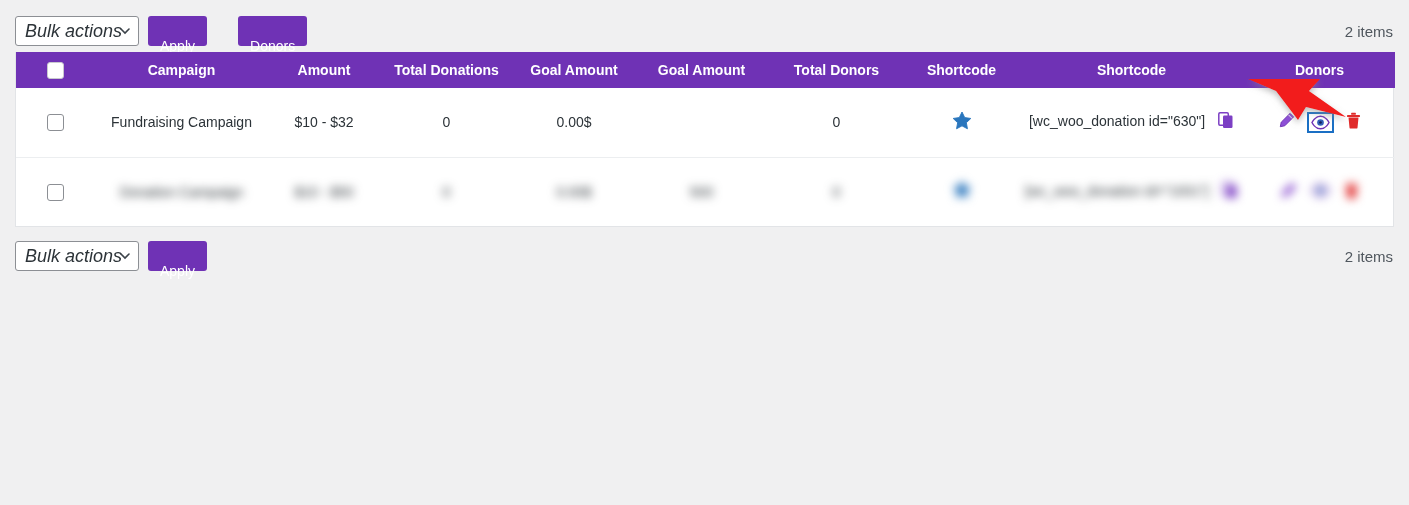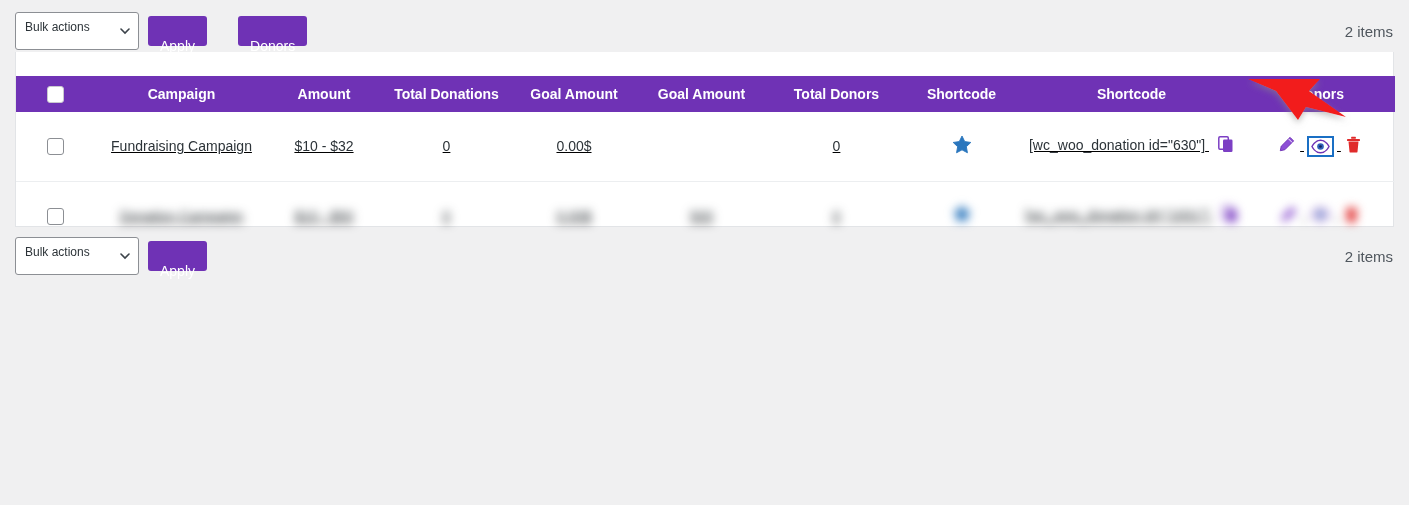--- a/index.html
+++ b/index.html
@@ -15,24 +15,24 @@
   
   .toolbar {
     position: absolute; left: 0; width: 1409px; height: 44px;
     display: flex; align-items: center;
   }
   .toolbar.top { top: 9px; }
   .toolbar.bottom { top: 234px; }
 
   .select-wrap { position: relative; display: inline-block; }
   .select-box {
-    height: 38px; border: 1px solid #8c8f94; border-radius: 3px;
-    background: #ffffff; color: #2c3338; font-size: 12px;
+    height: 30px; border: 1px solid #8c8f94; border-radius: 3px;
+    background: #ffffff; color: #2c3338; font-size: 18px;
     padding: 0 30px 0 9px; line-height: 28px; white-space: nowrap;
-    display: inline-block; cursor: pointer;
+    display: inline-block; cursor: pointer; font-style: italic;
   }
   .select-box.bulk { width: 124px; }
   .select-box.dates { width: 130px; }
   .caret {
     position: absolute; right: 9px; top: 50%; width: 10px; height: 10px;
     margin-top: -5px; pointer-events: none;
   }
   .caret svg { display: block; }
 
   .btn-purple {
@@ -46,30 +46,30 @@
     position: absolute; right: 16px; color: #50575e; font-size: 15px;
   }
 
   
   .table-wrap {
     position: absolute; left: 15px; top: 52px;
     width: 1379px; height: 175px;
     background: #ffffff;
     border: 1px solid #e2e4e7; border-top: none;
   }
-  table { width: 100%; border-collapse: collapse; table-layout: fixed; margin-top: 24px; }
+  table { width: 100%; border-collapse: collapse; table-layout: fixed; }
 
   thead tr { background: #6f32b5; height: 36px; }
   thead th {
     color: #ffffff; font-size: 14px; font-weight: bold;
     text-align: center; padding: 0; white-space: nowrap;
   }
   thead th.cb-col { width: 78px; }
 
-  tbody tr { height: 69px; border-bottom: 1px solid #eceef0; text-decoration: underline; }
+  tbody tr { height: 69px; border-bottom: 1px solid #eceef0; }
   tbody tr:last-child { border-bottom: none; }
   tbody td {
     font-size: 14px; color: #2c3338; text-align: center;
     padding: 0; vertical-align: middle;
   }
   td.campaign-cell { color: #2c3338; font-weight: normal; }
 
   .cb {
     width: 17px; height: 17px; border: 1px solid #8c8f94;
     border-radius: 3px; background: #fff; display: inline-block;

